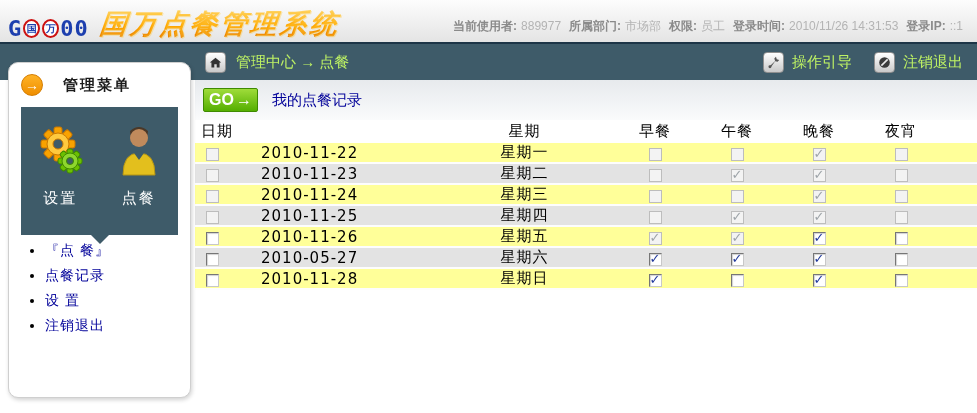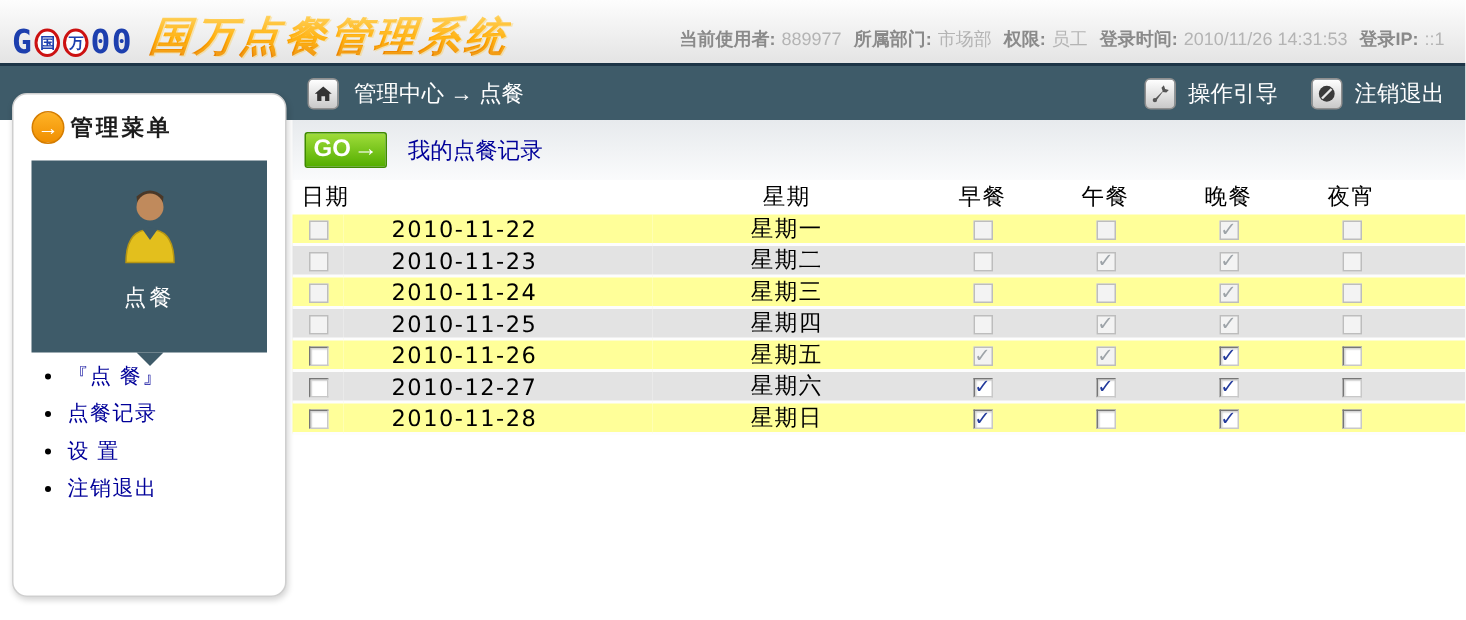--- a/index.html
+++ b/index.html
@@ -42,21 +42,21 @@
     position: absolute; right: 14px; top: 18px;
     font-size: 12px; color: #b0b0b0; white-space: nowrap;
   }
   .userinfo b { color: #8a8a8a; font-weight: bold; margin-left: 8px; }
   .userinfo span { color: #b4b4b4; margin-left: 4px; }
 
   
   .crumbbar {
     height: 36px; background: #3e5b69;
     display: flex; align-items: center;
-    color: #ffffff; font-size: 15px;
+    color: #bef264; font-size: 15px;
     padding-left: 205px; padding-right: 10px;
   }
   .icon-btn {
     width: 21px; height: 21px; border-radius: 4px;
     background: linear-gradient(#ffffff, #c9c9c9);
     border: 1px solid #8f8f8f;
     display: inline-flex; align-items: center; justify-content: center;
     cursor: pointer; flex: 0 0 auto;
   }
   .crumb-text { margin-left: 10px; white-space: nowrap; }
@@ -74,21 +74,21 @@
     z-index: 5;
   }
   .sidebar-header { display: flex; align-items: center; padding: 11px 12px 9px; }
   .arrow-circle {
     width: 22px; height: 22px; border-radius: 50%;
     background: linear-gradient(#ffb326, #ef8e00);
     color: #fff; font-weight: bold; font-size: 14px;
     display: flex; align-items: center; justify-content: center;
     border: 1px solid #d57d00;
   }
-  .menu-title { font-size: 15px; font-weight: bold; color: #1c1c1c; margin-left: 4px; letter-spacing: 2px; }
+  .menu-title { font-size: 15px; font-weight: bold; color: #1c1c1c; margin-left: 20px; letter-spacing: 2px; }
   .bigbox {
     margin: 2px 12px 0; height: 128px; background: #3e5b69;
     display: flex; position: relative;
   }
   .bigbox:after {
     content: ""; position: absolute; left: 50%; bottom: -9px; margin-left: -9px;
     border: 9px solid transparent; border-top: 9px solid #3e5b69; border-bottom: 0;
   }
   .bigbtn { flex: 1; text-align: center; color: #fff; font-size: 15px; padding-top: 16px; cursor: pointer; letter-spacing: 2px; }
   .bigbtn .ic { display: block; margin: 0 auto 10px; width: 52px; height: 56px; }
@@ -211,20 +211,43 @@
 
 <div class="sidebar">
   <div class="sidebar-header">
     <span class="arrow-circle">→</span>
     <span class="menu-title">管理菜单</span>
   </div>
   <div class="bigbox">
     <div class="bigbtn">
       <span class="ic">
         <svg width="52" height="56" viewBox="0 0 52 56">
+          <g fill="#f9a200" stroke="#c97700" stroke-width="1">
+            <rect x="20" y="4" width="8" height="34" rx="2"></rect>
+            <rect x="20" y="4" width="8" height="34" rx="2" transform="rotate(45 24 21)"></rect>
+            <rect x="20" y="4" width="8" height="34" rx="2" transform="rotate(90 24 21)"></rect>
+            <rect x="20" y="4" width="8" height="34" rx="2" transform="rotate(135 24 21)"></rect>
+            <circle cx="24" cy="21" r="11" fill="#ffc93e"></circle>
+            <circle cx="24" cy="21" r="5" fill="#3e5b69" stroke="#c97700"></circle>
+          </g>
+          <g fill="#6cc000" stroke="#3f8a00" stroke-width="1">
+            <rect x="33" y="26" width="6" height="24" rx="2"></rect>
+            <rect x="33" y="26" width="6" height="24" rx="2" transform="rotate(45 36 38)"></rect>
+            <rect x="33" y="26" width="6" height="24" rx="2" transform="rotate(90 36 38)"></rect>
+            <rect x="33" y="26" width="6" height="24" rx="2" transform="rotate(135 36 38)"></rect>
+            <circle cx="36" cy="38" r="8" fill="#8ed62e"></circle>
+            <circle cx="36" cy="38" r="3.5" fill="#3e5b69" stroke="#3f8a00"></circle>
+          </g>
+        </svg>
+      </span>
+      <span>设置</span>
+    </div>
+    <div class="bigbtn">
+      <span class="ic">
+        <svg width="52" height="56" viewBox="0 0 52 56">
           <path d="M17 8 Q26 0 35 8 L34 16 Q26 12 18 16 Z" fill="#4a3828"></path>
           <circle cx="26" cy="15" r="9" fill="#c08a5c"></circle>
           <path d="M10 52 Q10 30 26 30 Q42 30 42 52 Z" fill="#e3bf1d" stroke="#b59514" stroke-width="1"></path>
           <path d="M21 30 L26 37 L31 30 Q26 27 21 30 Z" fill="#3e5b69"></path>
         </svg>
       </span>
       <span>点餐</span>
     </div>
   </div>
   <ul class="sidelinks">
@@ -313,21 +336,21 @@
           <td class="c-date">2010-11-26</td>
           <td class="c-week">星期五</td>
           <td class="c-meal"><span class="cb dis on"></span></td>
           <td class="c-meal"><span class="cb dis on"></span></td>
           <td class="c-meal"><span class="cb on"></span></td>
           <td class="c-meal"><span class="cb"></span></td>
           <td></td>
         </tr>
         <tr class="r-even">
           <td class="c-lead"><span class="cb"></span></td>
-          <td class="c-date">2010-12-27</td>
+          <td class="c-date">2010-05-27</td>
           <td class="c-week">星期六</td>
           <td class="c-meal"><span class="cb on"></span></td>
           <td class="c-meal"><span class="cb on"></span></td>
           <td class="c-meal"><span class="cb on"></span></td>
           <td class="c-meal"><span class="cb"></span></td>
           <td></td>
         </tr>
         <tr class="r-odd">
           <td class="c-lead"><span class="cb"></span></td>
           <td class="c-date">2010-11-28</td>

